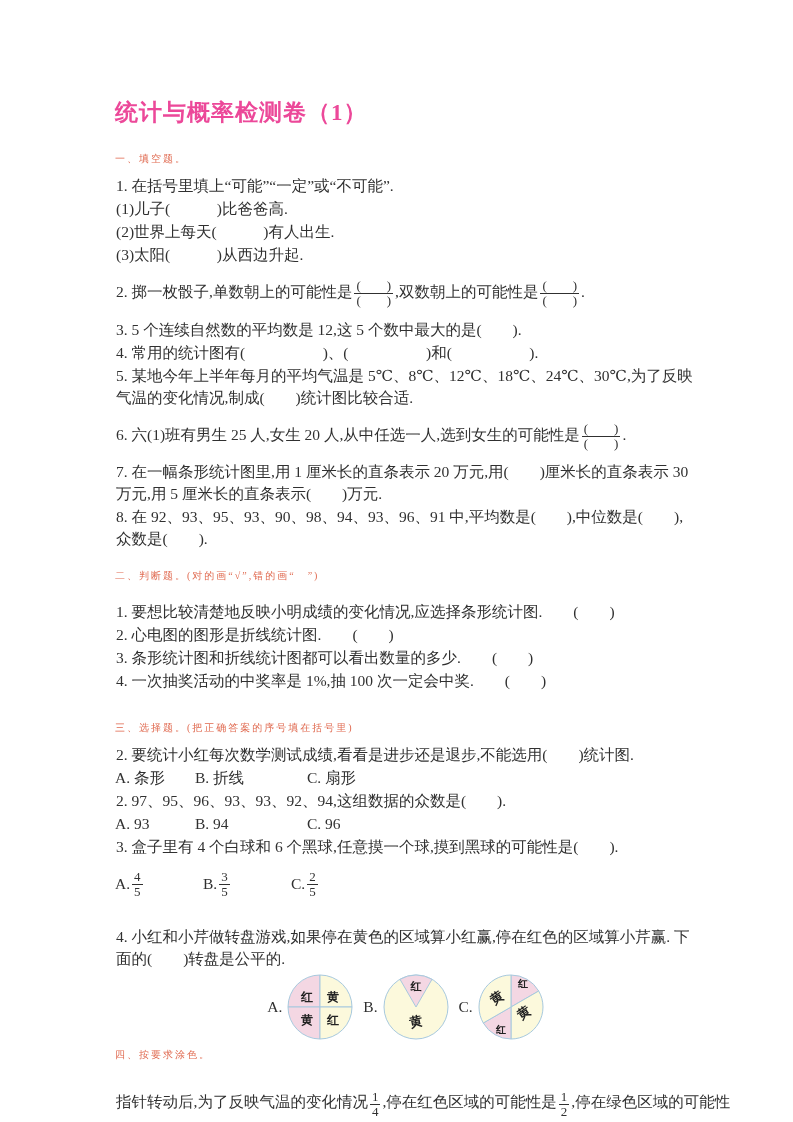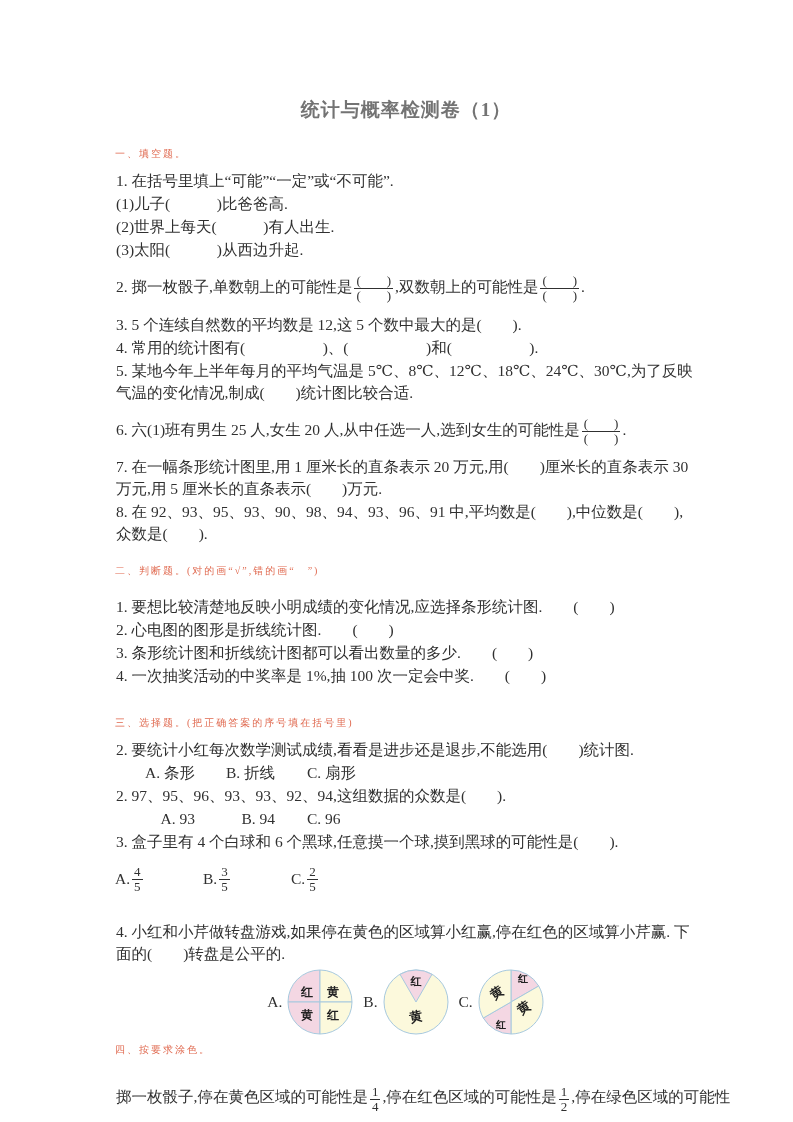--- a/index.html
+++ b/index.html
@@ -3,43 +3,43 @@
 <meta charset="utf-8">
 <style>
   html,body{margin:0;padding:0;}
   body{
     width:793px;height:1122px;background:#ffffff;overflow:hidden;
     font-family:"Liberation Serif","DejaVu Serif",serif;
     color:#303030;
   }
   .page{box-sizing:border-box;width:793px;height:1122px;padding:97px 96px 0 115px;}
   .title{
-    font-size:19px;font-weight:bold;text-align:center;
-    margin:0 0 20px 0;letter-spacing:1px;color:#737373;
+    font-size:23px;font-weight:bold;text-align:left;
+    margin:0 0 20px 0;letter-spacing:1px;color:#ec4899;
   }
   .sec{
     color:#e06a50;font-size:10px;letter-spacing:2px;
     margin:0 0 5px 0;line-height:22px;
   }
   .line{font-size:15.5px;line-height:22px;margin:1px;}
   .nowrap{white-space:nowrap;}
   .gap-sm{height:8px;}
   .gap-md{height:14px;}
   .gap-lg{height:24px;}
   
   .frac{
     display:inline-block;text-align:center;vertical-align:-0.65em;
     line-height:1.1;font-size:13px;margin:0 2px;
   }
   .frac .num{display:block;border-bottom:1px solid #303030;padding:0 2px;}
   .frac .den{display:block;padding:0 2px;}
   .fracline{line-height:32px;}
   
   .opts{display:flex;align-items:center;font-size:15.5px;line-height:22px;}
-  .opt{display:inline-block;width:80px;text-align:right;}
+  .opt{display:inline-block;width:80px;}
   .opt:last-child{width:auto;margin-left:32px;}
   .optf{display:inline-flex;align-items:center;width:88px;}
   .optf:last-child{width:auto;}
   .opts-frac{display:flex;align-items:center;height:34px;font-size:15.5px;}
   
   .spinner-row{
     display:flex;align-items:center;justify-content:center;
     gap:9px;margin:2px 0 2px 0;height:70px;
   }
   .spinner-item{display:flex;align-items:center;gap:4px;}
@@ -161,15 +161,15 @@
         <text x="46" y="14" font-size="10">红</text>
         <text x="47" y="44" font-size="13" transform="rotate(-35 47 40)">黄</text>
         <text x="24" y="60" font-size="10">红</text>
         <text x="20" y="29" font-size="13" transform="rotate(-35 20 25)">黄</text>
       </svg>
     </div>
   </div>
 
   <div class="sec">四、按要求涂色。</div>
   <div class="gap-md"></div>
-  <p class="line fracline nowrap"><span>掷一枚骰子,停在黄色区域的可能性是</span><span class="frac"><span class="num">1</span><span class="den">4</span></span><span>,停在红色区域的可能性是</span><span class="frac"><span class="num">1</span><span class="den">2</span></span><span>,停在绿色区域的可能性</span></p>
+  <p class="line fracline nowrap"><span>指针转动后,为了反映气温的变化情况</span><span class="frac"><span class="num">1</span><span class="den">4</span></span><span>,停在红色区域的可能性是</span><span class="frac"><span class="num">1</span><span class="den">2</span></span><span>,停在绿色区域的可能性</span></p>
 
 </div>
 
 </body></html>

